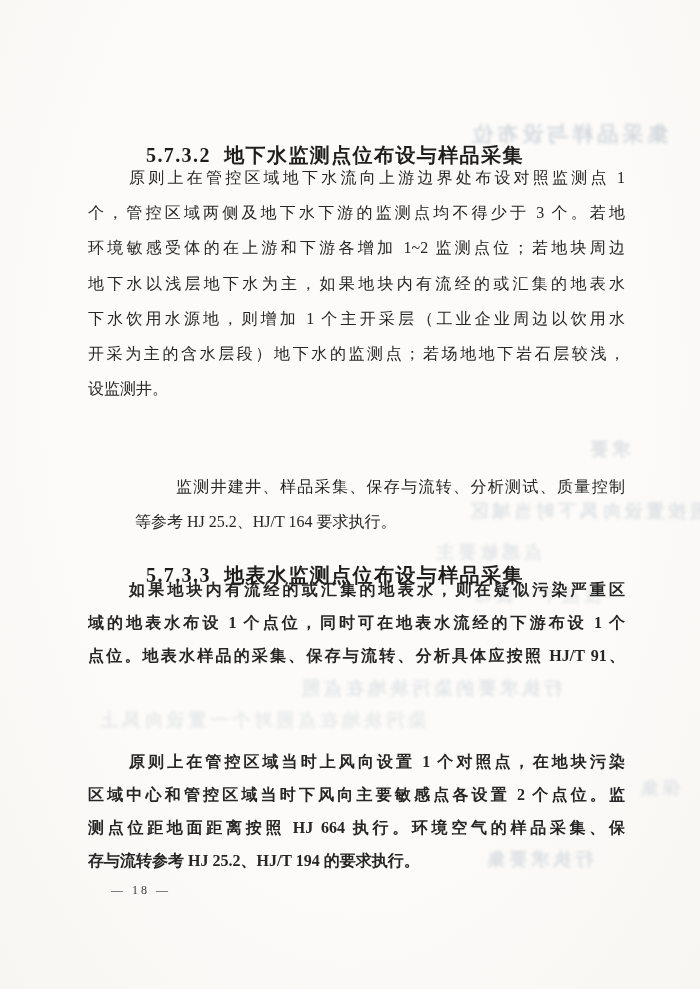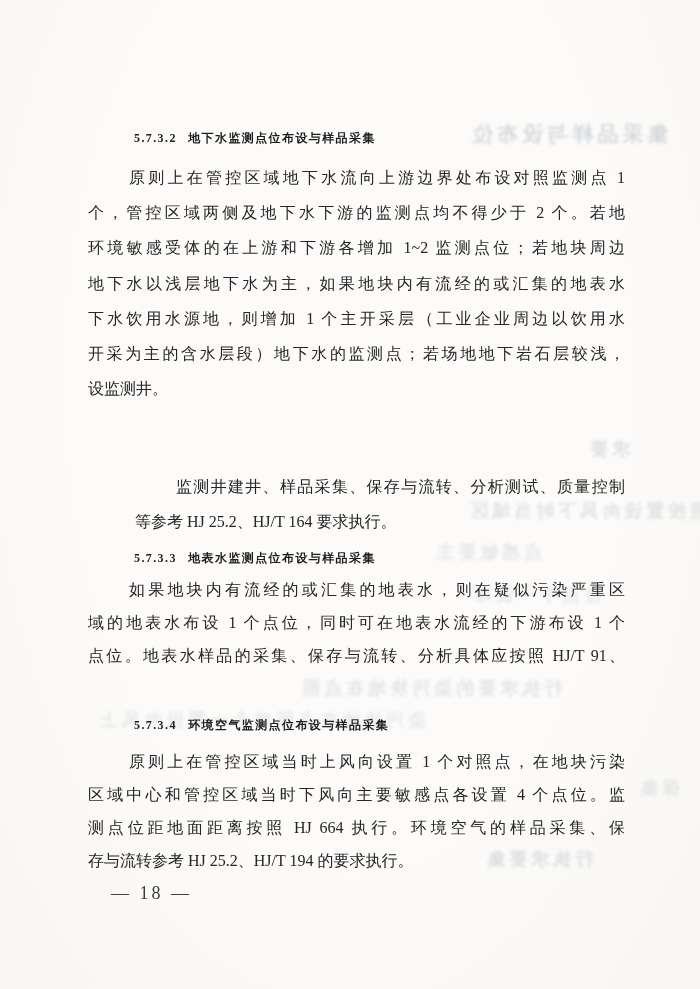--- a/index.html
+++ b/index.html
@@ -12,22 +12,22 @@
     position:relative;
     width:700px; height:989px;
     overflow:hidden;
     background:radial-gradient(ellipse at 50% 38%, #fcfbf9 55%, #f7f6f2 100%);
     color:#262626;
   }
   
   .heading {
     position:absolute;
     left:130px;
-    margin:4px;
-    font-size:12px;
+    margin:16px;
+    font-size:20px;
     font-weight:700;
     letter-spacing:1.4px;
     word-spacing:7px;
     white-space:nowrap;
     color:#1e1e1e;
   }
   .h-1 { top:126px; }
   .h-2 { top:546px; }
   .h-3 { top:713px; }
   
@@ -44,28 +44,28 @@
   .p-4 { top:745px; line-height:33px;   }
   .ln {
     text-align:justify;
     text-align-last:justify;
     text-justify:inter-character;
     overflow:hidden;
     white-space:normal;
   }
   .p-1 .ln { height:35.2px; }
   .p-2 .ln { height:35px;margin-left:47px; }
-  .p-3 .ln, .p-4 .ln { height:33px; }
+  .p-3 .ln, .p-4 .ln { height:33px;font-weight:bold; }
   .ln.ind { text-indent:41px; }
   .ln.end { text-align:right; text-align-last:left; }
   
   .pagenum {
     position:absolute;
     left:111px; top:883px;
-    font-size:18px;
+    font-size:12px;
     letter-spacing:3px;
     color:#3a3a3a;
   }
   
   .ghost {
     position:absolute;
     transform:scaleX(-1);
     transform-origin:center;
     color:#9fa9b8;
     filter:blur(1.4px);
@@ -90,45 +90,44 @@
       <div class="ghost" style="left: 298px; top: 676px; font-size: 18px; opacity: 0.28;">行执求要的染污块地在点照</div>
       <div class="ghost" style="left: 96px; top: 708px; font-size: 18px; opacity: 0.22;">染污块地在点照对个一置设向风上</div>
       <div class="ghost" style="left: 636px; top: 776px; font-size: 18px; opacity: 0.24;">保集</div>
       <div class="ghost" style="left: 483px; top: 847px; font-size: 18px; opacity: 0.34;">行执求要集</div>
     </div>
 
   <h2 class="heading h-1">5.7.3.2 地下水监测点位布设与样品采集</h2>
 
   <div class="para p-1">
     <div class="ln ind">原则上在管控区域地下水流向上游边界处布设对照监测点 1</div>
-    <div class="ln">个，管控区域两侧及地下水下游的监测点均不得少于 2 个。若地</div>
+    <div class="ln">个，管控区域两侧及地下水下游的监测点均不得少于 3 个。若地</div>
     <div class="ln">环境敏感受体的在上游和下游各增加 1~2 监测点位；若地块周边</div>
     <div class="ln">地下水以浅层地下水为主，如果地块内有流经的或汇集的地表水</div>
     <div class="ln">下水饮用水源地，则增加 1 个主开采层（工业企业周边以饮用水</div>
     <div class="ln">开采为主的含水层段）地下水的监测点；若场地地下岩石层较浅，</div>
     <div class="ln end">设监测井。</div>
   </div>
 
   <div class="para p-2">
     <div class="ln ind">监测井建井、样品采集、保存与流转、分析测试、质量控制</div>
     <div class="ln end">等参考 HJ 25.2、HJ/T 164 要求执行。</div>
   </div>
 
   <h2 class="heading h-2">5.7.3.3 地表水监测点位布设与样品采集</h2>
 
   <div class="para p-3">
     <div class="ln ind">如果地块内有流经的或汇集的地表水，则在疑似污染严重区</div>
     <div class="ln">域的地表水布设 1 个点位，同时可在地表水流经的下游布设 1 个</div>
     <div class="ln">点位。地表水样品的采集、保存与流转、分析具体应按照 HJ/T 91、</div>
   </div>
 
-  <h2 class="heading h-3">5.7.3.4 环境空气监测点位布设与样品采集</h2>
 
   <div class="para p-4">
     <div class="ln ind">原则上在管控区域当时上风向设置 1 个对照点，在地块污染</div>
-    <div class="ln">区域中心和管控区域当时下风向主要敏感点各设置 4 个点位。监</div>
+    <div class="ln">区域中心和管控区域当时下风向主要敏感点各设置 2 个点位。监</div>
     <div class="ln">测点位距地面距离按照 HJ 664 执行。环境空气的样品采集、保</div>
     <div class="ln end">存与流转参考 HJ 25.2、HJ/T 194 的要求执行。</div>
   </div>
 
   <div class="pagenum">— 18 —</div>
 
 </div>
 
 </body></html>

